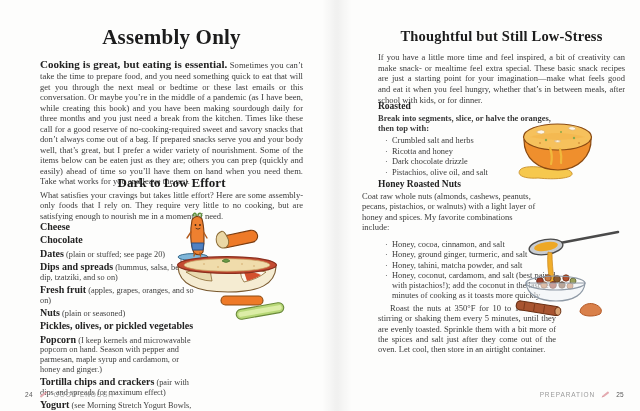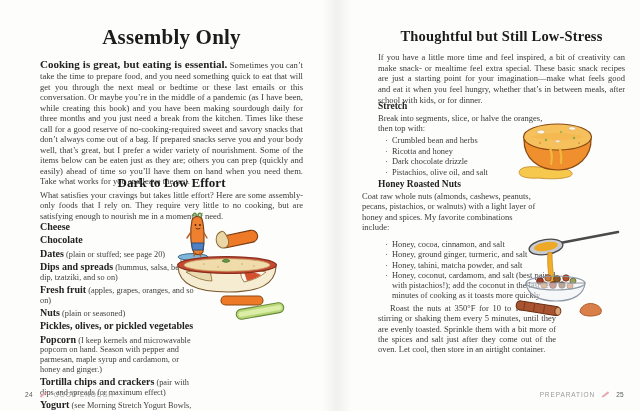--- a/index.html
+++ b/index.html
@@ -21,21 +21,21 @@
   #lp-list { left:40px; top:221px; width:156px; font-size:8.3px; line-height:1.18; }
   .list-item { margin-bottom:1.5px; }
   .list-item .term { font-weight:bold; color:#232323; font-size:10px; }
   .list-item .detail { color:#3f3f3f; }
 
   
   #rp-title { left:378px; top:28px; width:247px; font-size:14.5px; }
   #rp-intro { left:378px; top:52px; width:247px; font-size:8.5px; line-height:1.25; text-align:justify; }
   .subhead { font-size:9.5px; font-weight:bold; color:#222; }
   #rp-oranges-head { left:378px; top:101px; width:180px; }
-  #rp-oranges-body { left:378px; top:113px; width:175px; font-size:8.5px; line-height:1.22; }
+  #rp-oranges-body { left:378px; top:113px; width:175px; font-size:8.5px; line-height:1.22;font-weight:bold; }
   #rp-oranges-bullets { left:385px; top:136px; width:168px; font-size:8.4px; line-height:1.2; }
   #rp-nuts-head { left:378px; top:179px; width:180px; }
   #rp-nuts-body { left:362px; top:191px; width:178px; font-size:8.5px; line-height:1.22; }
   #rp-nuts-bullets { left:385px; top:240px; width:172px; font-size:8.4px; line-height:1.18; }
   #rp-closing { left:378px; top:303px; width:178px; font-size:8.5px; line-height:1.22; text-indent:12px; text-align:justify; }
   .bullet-item { position:relative; padding-left:7px; margin-bottom:0.5px; }
   .bullet-item::before { content:"\00B7"; position:absolute; left:0; top:0; color:#3a3a3a; }
 
   
   .footer { font-family:"Liberation Sans","DejaVu Sans",sans-serif; font-size:6.5px;
@@ -82,24 +82,24 @@
         <path d="M16 7 L21 9 L16 11 Z" fill="#d98e96"></path>
       </g>
     </svg>
     <span>GOOD ENOUGH</span>
   </div>
 
   <h1 id="rp-title" class="abs page-title">Thoughtful but Still Low-Stress</h1>
 
   <p id="rp-intro" class="abs">If you have a little more time and feel inspired, a bit of creativity can make snack- or mealtime feel extra special. These basic snack recipes are just a starting point for your imagination—make what feels good and eat it when you feel hungry, whether that’s in between meals, after school with kids, or for dinner.</p>
 
-  <h3 id="rp-oranges-head" class="abs subhead">Stretch</h3>
+  <h3 id="rp-oranges-head" class="abs subhead">Roasted</h3>
   <p id="rp-oranges-body" class="abs">Break into segments, slice, or halve the oranges, then top with:</p>
   <div id="rp-oranges-bullets" class="abs">
-    <div class="bullet-item">Crumbled bean and herbs</div>
+    <div class="bullet-item">Crumbled salt and herbs</div>
     <div class="bullet-item">Ricotta and honey</div>
     <div class="bullet-item">Dark chocolate drizzle</div>
     <div class="bullet-item">Pistachios, olive oil, and salt</div>
   </div>
 
   <h3 id="rp-nuts-head" class="abs subhead">Honey Roasted Nuts</h3>
   <p id="rp-nuts-body" class="abs">Coat raw whole nuts (almonds, cashews, peanuts, pecans, pistachios, or walnuts) with a light layer of honey and spices. My favorite combinations include:</p>
   <div id="rp-nuts-bullets" class="abs">
     <div class="bullet-item">Honey, cocoa, cinnamon, and salt</div>
     <div class="bullet-item">Honey, ground ginger, turmeric, and salt</div>

